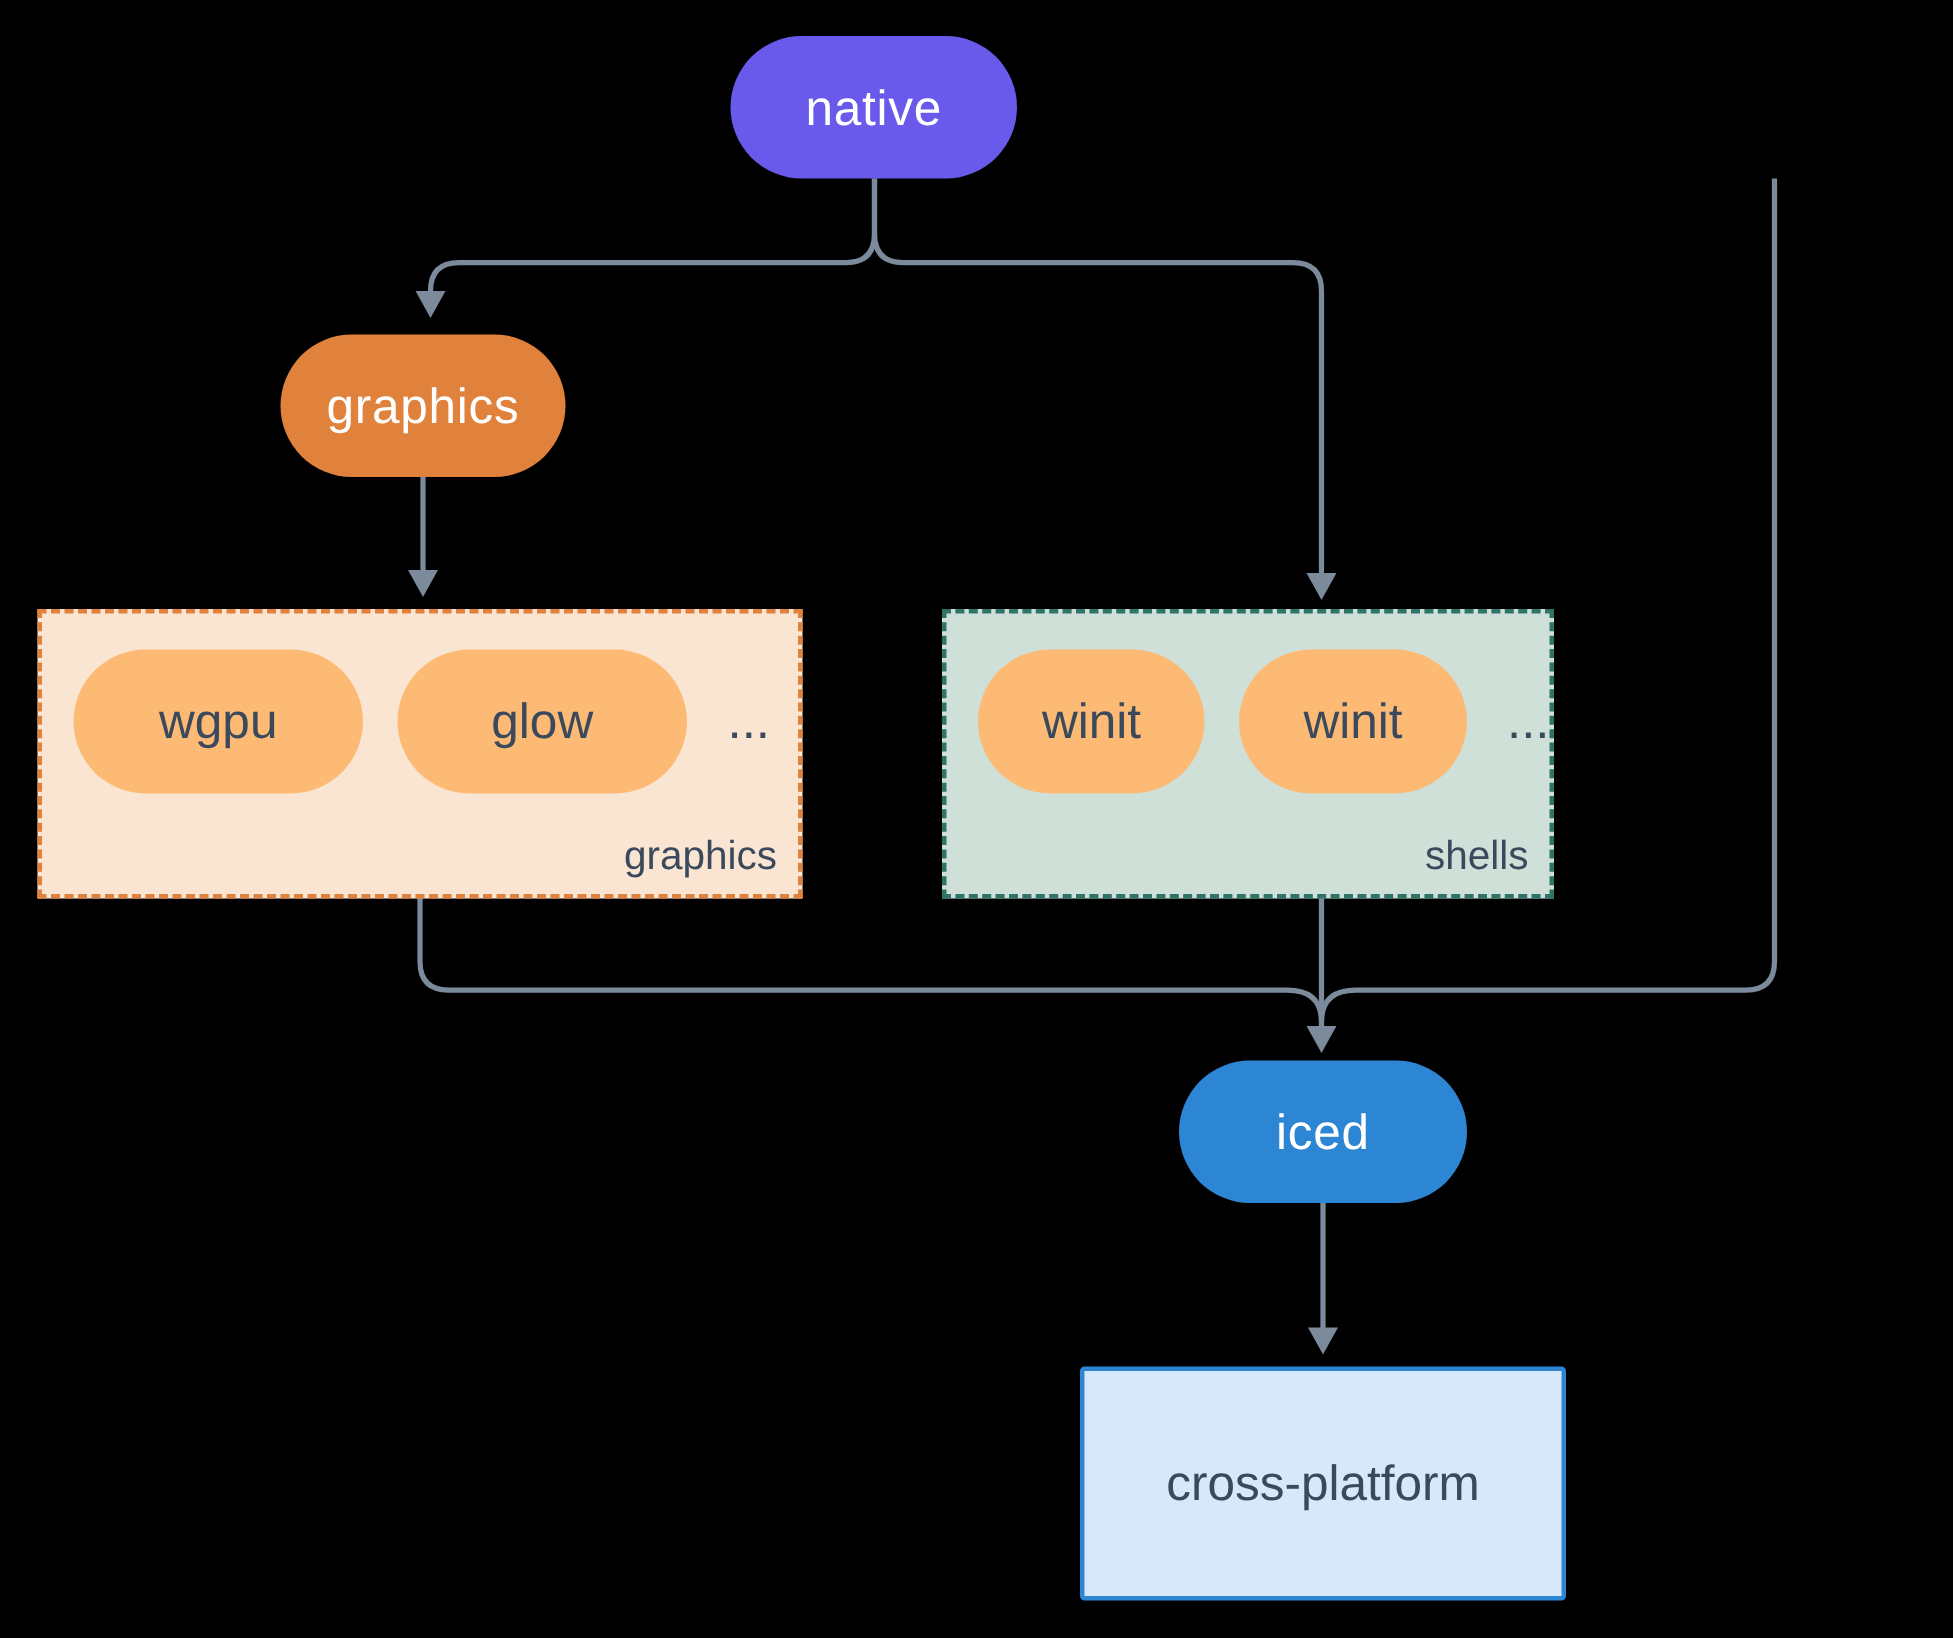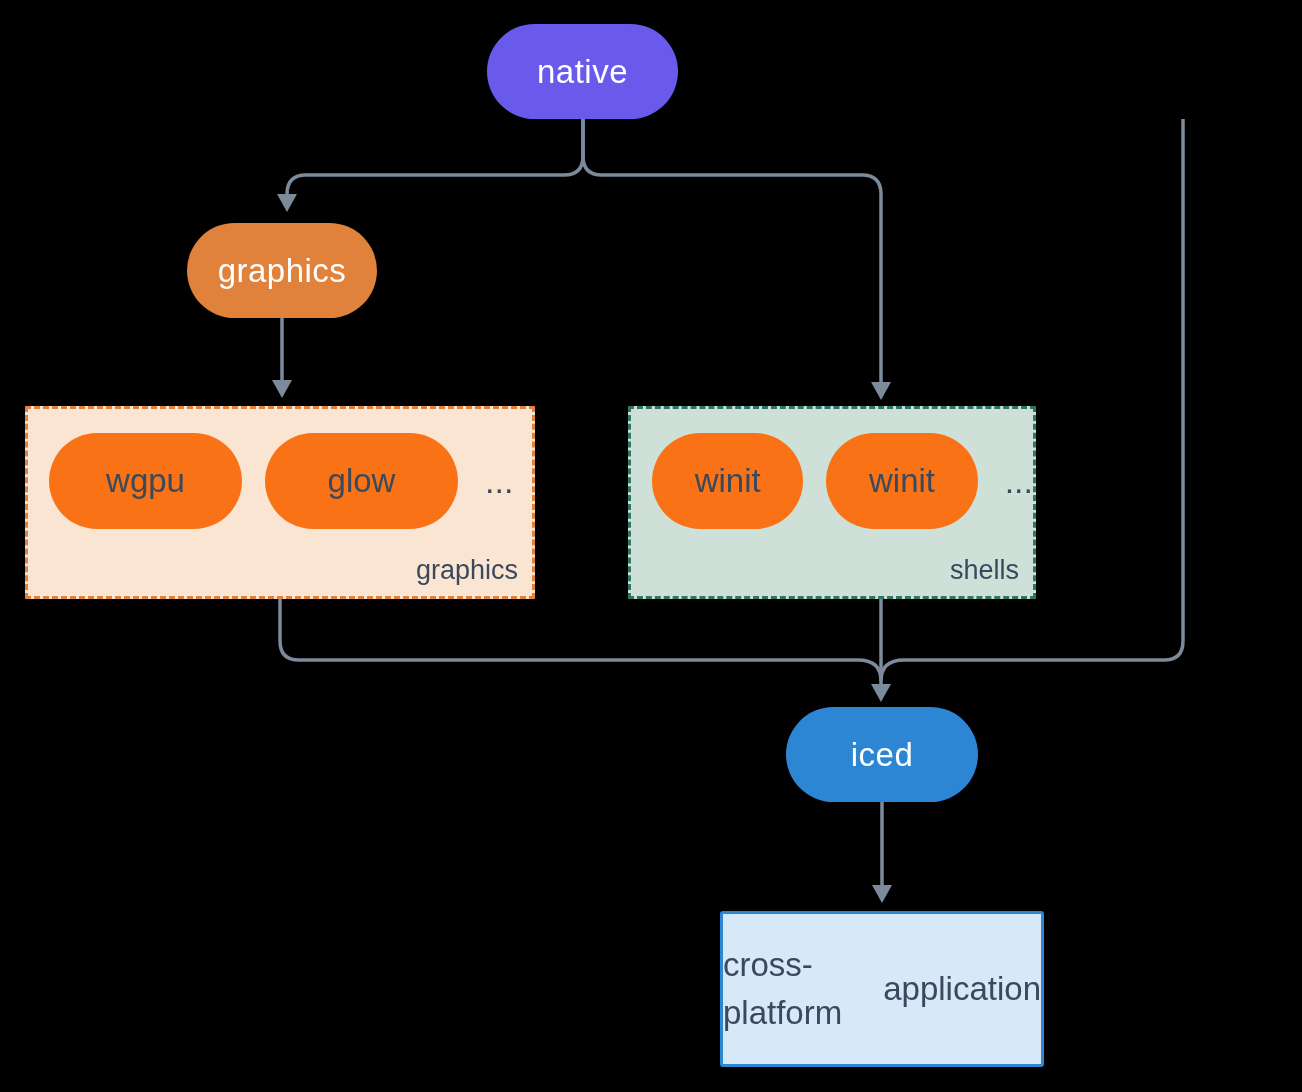--- a/index.html
+++ b/index.html
@@ -64,21 +64,21 @@
   .group-items {
     display: flex;
     align-items: center;
     gap: 23px;
     padding: 24px 0 0 21px;
   }
   .white-pill {
     width: 193px;
     height: 96px;
     border-radius: 48px;
-    background: #f97316;
+    background: #fdba74;
     color: #3A495C;
     display: flex;
     align-items: center;
     justify-content: center;
     font-size: 33px;
   }
   .dots {
     font-size: 34px;
     color: #3A495C;
     margin-left: 4px;
@@ -169,16 +169,15 @@
     </div>
     <span class="group-label">shells</span>
   </div>
 
   <div class="pill pill-blue pill-iced">
     <span>iced</span>
   </div>
 
   <div class="app-box">
     <span>cross-platform</span>
-    <span>application</span>
   </div>
 
 </div>
 
 </body></html>

